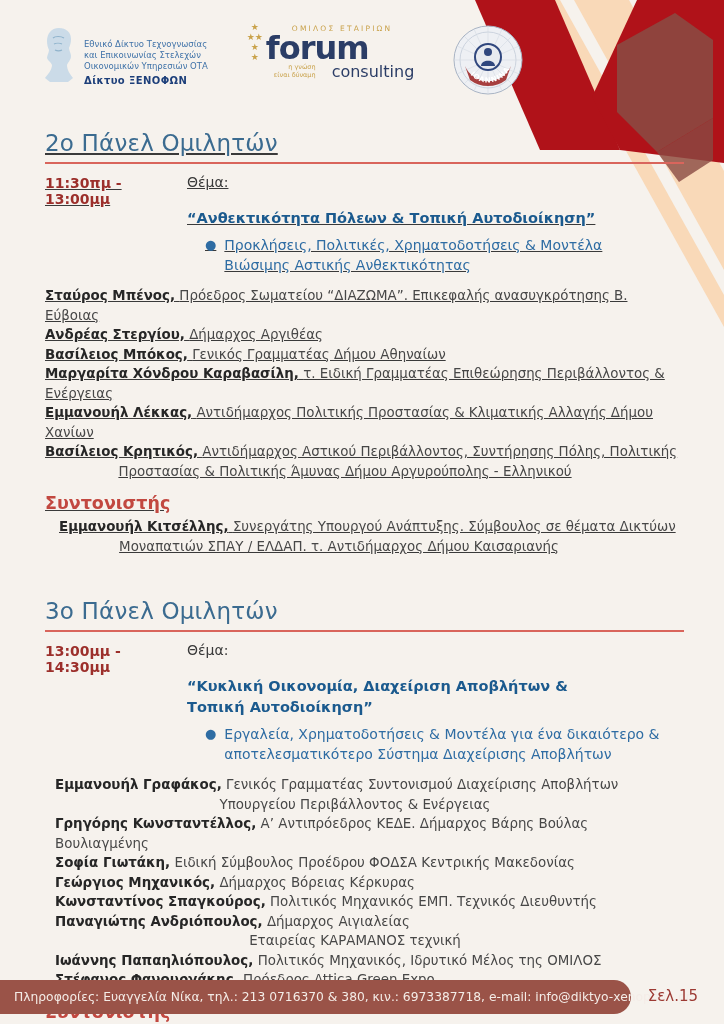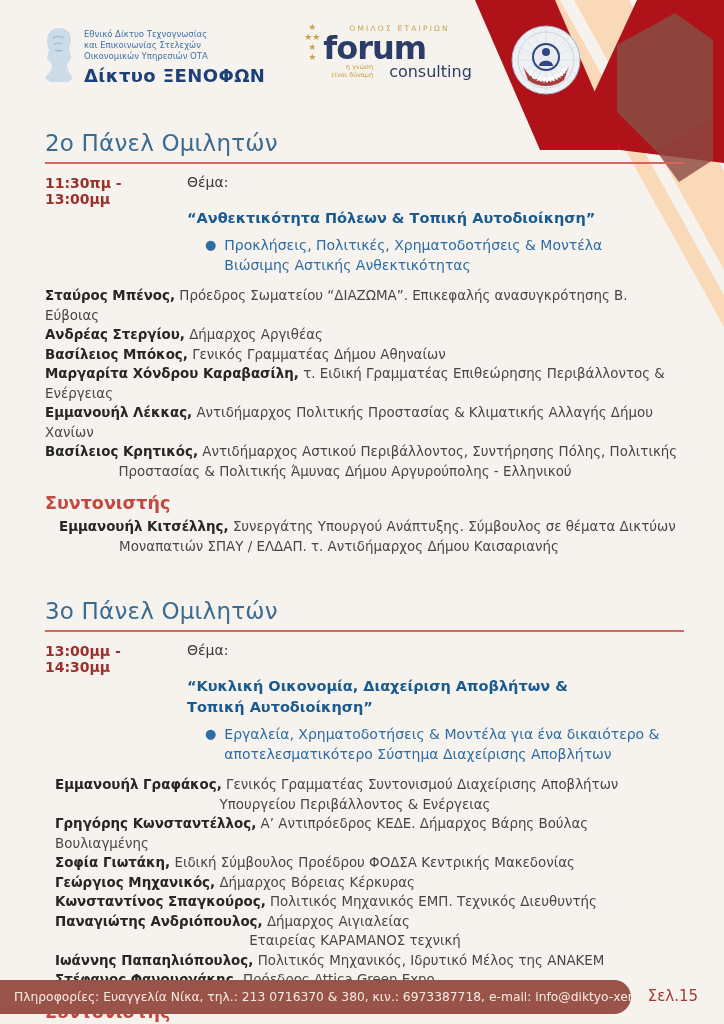--- a/index.html
+++ b/index.html
@@ -14,21 +14,21 @@
 
   
   .corner-deco { position:absolute; top:0; right:0; width:300px; height:330px; pointer-events:none; }
 
   
   .header { display:flex; align-items:flex-start; gap:24px; padding:24px 0 0 40px; height:100px; position:relative; z-index:2; }
   .logo-xen { display:flex; align-items:flex-end; gap:6px; }
   .logo-xen .bust { width:38px; height:62px; }
   .logo-xen .xtext { display:flex; flex-direction:column; }
   .logo-xen .xline { font-size:8.5px; line-height:11px; color:#3f72a8; }
-  .logo-xen .xname { font-size:18px; font-weight:bold; color:#1d3f7a; margin-top:3px; letter-spacing:.4px; }
+  .logo-xen .xname { font-size:10px; font-weight:bold; color:#1d3f7a; margin-top:3px; letter-spacing:.4px; }
 
   .logo-forum { position:relative; padding-left:22px; margin-left:12px; }
   .forum-stars { position:absolute; left:0; top:-2px; width:22px; height:44px; color:#c9a24b; font-size:9px; line-height:10px; text-align:center; }
   .forum-group { font-size:7.5px; letter-spacing:2.2px; color:#c9a24b; margin-left:26px; }
   .forum-brand { font-size:32px; font-weight:bold; color:#2b3d66; line-height:30px; letter-spacing:-1px; }
   .forum-bottom { display:flex; align-items:flex-end; gap:16px; margin-left:8px; }
   .forum-tag { font-size:6.5px; color:#c9a24b; text-align:right; line-height:8px; }
   .forum-sub { font-size:16px; color:#2b3d66; line-height:15px; }
 
   .logo-seal { width:72px; height:72px; margin-left:14px; }
@@ -127,21 +127,21 @@
     <path id="sealArc" d="M14,44 A24,24 0 0,0 58,44" fill="none"></path>
     <path d="M13,42 A25,25 0 0,0 59,42 L54,56 A30,30 0 0,1 18,56 Z" fill="#9e2b2b" opacity="0.9"></path>
     <text font-size="7" fill="#ffffff" font-weight="bold" letter-spacing="1">
       <textPath href="#sealArc" startOffset="14%">IOANNINA</textPath>
     </text>
   </svg>
 </div>
 
 <div class="content">
 
-  <section style="margin-top:30px;">
+  <section style="margin-top:30px;text-decoration:underline;">
     <h2 class="panel-heading">2ο Πάνελ Ομιλητών</h2>
     <hr class="panel-rule">
 
     <div class="session-row">
       <div class="session-time">11:30πμ - 13:00μμ</div>
       <div class="session-theme">
         <div class="theme-label">Θέμα:</div>
         <div class="theme-title">“Ανθεκτικότητα Πόλεων &amp; Τοπική Αυτοδιοίκηση”</div>
         <div class="theme-bullet">
           <span class="bullet-dot">●</span>
@@ -185,21 +185,21 @@
 
     <div class="speakers indent">
       <div class="speaker"><span class="s-name">Εμμανουήλ Γραφάκος,</span> <span class="s-role">Γενικός Γραμματέας Συντονισμού Διαχείρισης Αποβλήτων</span></div>
       <div class="speaker-cont">Υπουργείου Περιβάλλοντος &amp; Ενέργειας</div>
       <div class="speaker"><span class="s-name">Γρηγόρης Κωνσταντέλλος,</span> <span class="s-role">Α’ Αντιπρόεδρος ΚΕΔΕ. Δήμαρχος Βάρης Βούλας Βουλιαγμένης</span></div>
       <div class="speaker"><span class="s-name">Σοφία Γιωτάκη,</span> <span class="s-role">Ειδική Σύμβουλος Προέδρου ΦΟΔΣΑ Κεντρικής Μακεδονίας</span></div>
       <div class="speaker"><span class="s-name">Γεώργιος Μηχανικός,</span> <span class="s-role">Δήμαρχος Βόρειας Κέρκυρας</span></div>
       <div class="speaker"><span class="s-name">Κωνσταντίνος Σπαγκούρος,</span> <span class="s-role">Πολιτικός Μηχανικός ΕΜΠ. Τεχνικός Διευθυντής</span></div>
       <div class="speaker"><span class="s-name">Παναγιώτης Ανδριόπουλος,</span> <span class="s-role">Δήμαρχος Αιγιαλείας</span></div>
       <div class="speaker-cont">Εταιρείας ΚΑΡΑΜΑΝΟΣ τεχνική</div>
-      <div class="speaker"><span class="s-name">Ιωάννης Παπαηλιόπουλος,</span> <span class="s-role">Πολιτικός Μηχανικός, Ιδρυτικό Μέλος της ΑΝΑΚΕΜ</span></div>
+      <div class="speaker"><span class="s-name">Ιωάννης Παπαηλιόπουλος,</span> <span class="s-role">Πολιτικός Μηχανικός, Ιδρυτικό Μέλος της ΟΜΙΛΟΣ</span></div>
       <div class="speaker"><span class="s-name">Στέφανος Φανουργάκης,</span> <span class="s-role">Πρόεδρος Attica Green Expo</span></div>
     </div>
 
     <h3 class="moderator-heading">Συντονιστής</h3>
     <div class="moderator">
       <div class="speaker"><span class="s-name">Εμμανουήλ Κιτσέλλης,</span> <span class="s-role">Συνεργάτης Υπουργού Ανάπτυξης. Σύμβουλος σε θέματα Δικτύων</span></div>
       <div class="speaker-cont">Μοναπατιών ΣΠΑΥ / ΕΛΔΑΠ. τ. Αντιδήμαρχος Δήμου Καισαριανής</div>
     </div>
   </section>
 

